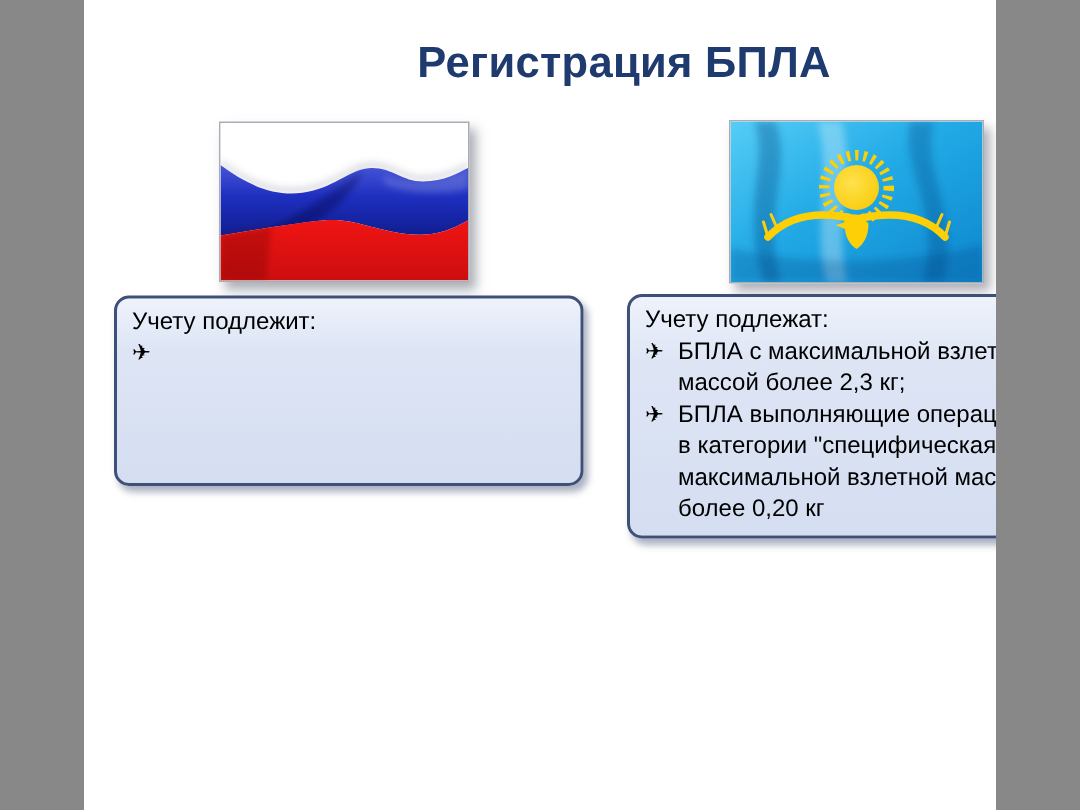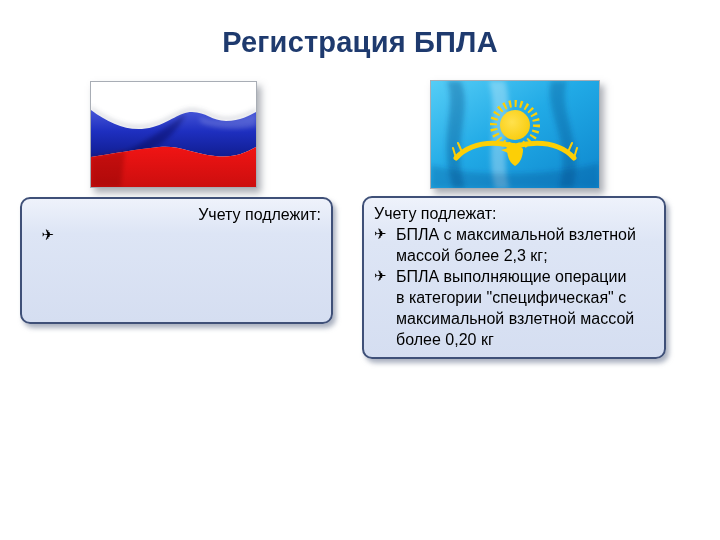--- a/index.html
+++ b/index.html
@@ -1,17 +1,17 @@
 <!DOCTYPE html>
 <html><head>
 <meta charset="utf-8">
 <style>
   html,body{margin:0;padding:0;background:#888;}
   #slide{
-    position:relative;width:720px;height:540px;background:#ffffff;
+    position:relative;width:608px;height:540px;background:#ffffff;
     font-family:"Liberation Sans",sans-serif;overflow:hidden;margin:0 auto;
   }
   
   .slide-title{
     position:absolute;top:26px;left:0;width:720px;text-align:center;
     font-size:29px;font-weight:bold;color:#1e3a6e;letter-spacing:0.2px;
   }
   
   .flag{
     position:absolute;border:1px solid #a8adb5;background:#fff;
@@ -21,21 +21,21 @@
   #flag-russia{left:90px;top:81px;width:165px;height:105px;}
   #flag-kazakhstan{left:430px;top:80px;width:168px;height:107px;}
   
   .panel{
     position:absolute;box-sizing:border-box;
     border:2px solid #3f5078;border-radius:10px;
     background:linear-gradient(180deg,#eef2fb 0%,#dde5f5 28%,#d5def1 100%);
     box-shadow:3px 4px 5px rgba(125,135,158,0.65);
     padding:5px 10px;color:#000;font-size:16px;line-height:21px;
   }
-  #panel-russia{left:20px;top:197px;width:313px;height:127px;text-align:right;}
+  #panel-russia{left:20px;top:197px;width:313px;height:127px;}
   #panel-kazakhstan{left:362px;top:196px;width:304px;height:163px;}
   .panel-heading{margin:0;}
   .bullet-list{margin:0;padding:0;list-style:none;}
   .bullet-list li{display:flex;align-items:flex-start;}
   .bullet-marker{
     flex:0 0 22px;font-family:"DejaVu Sans",sans-serif;font-size:15px;
     line-height:21px;
   }
   .bullet-text{display:block;}
   #panel-russia .bullet-text{width:238px;}

